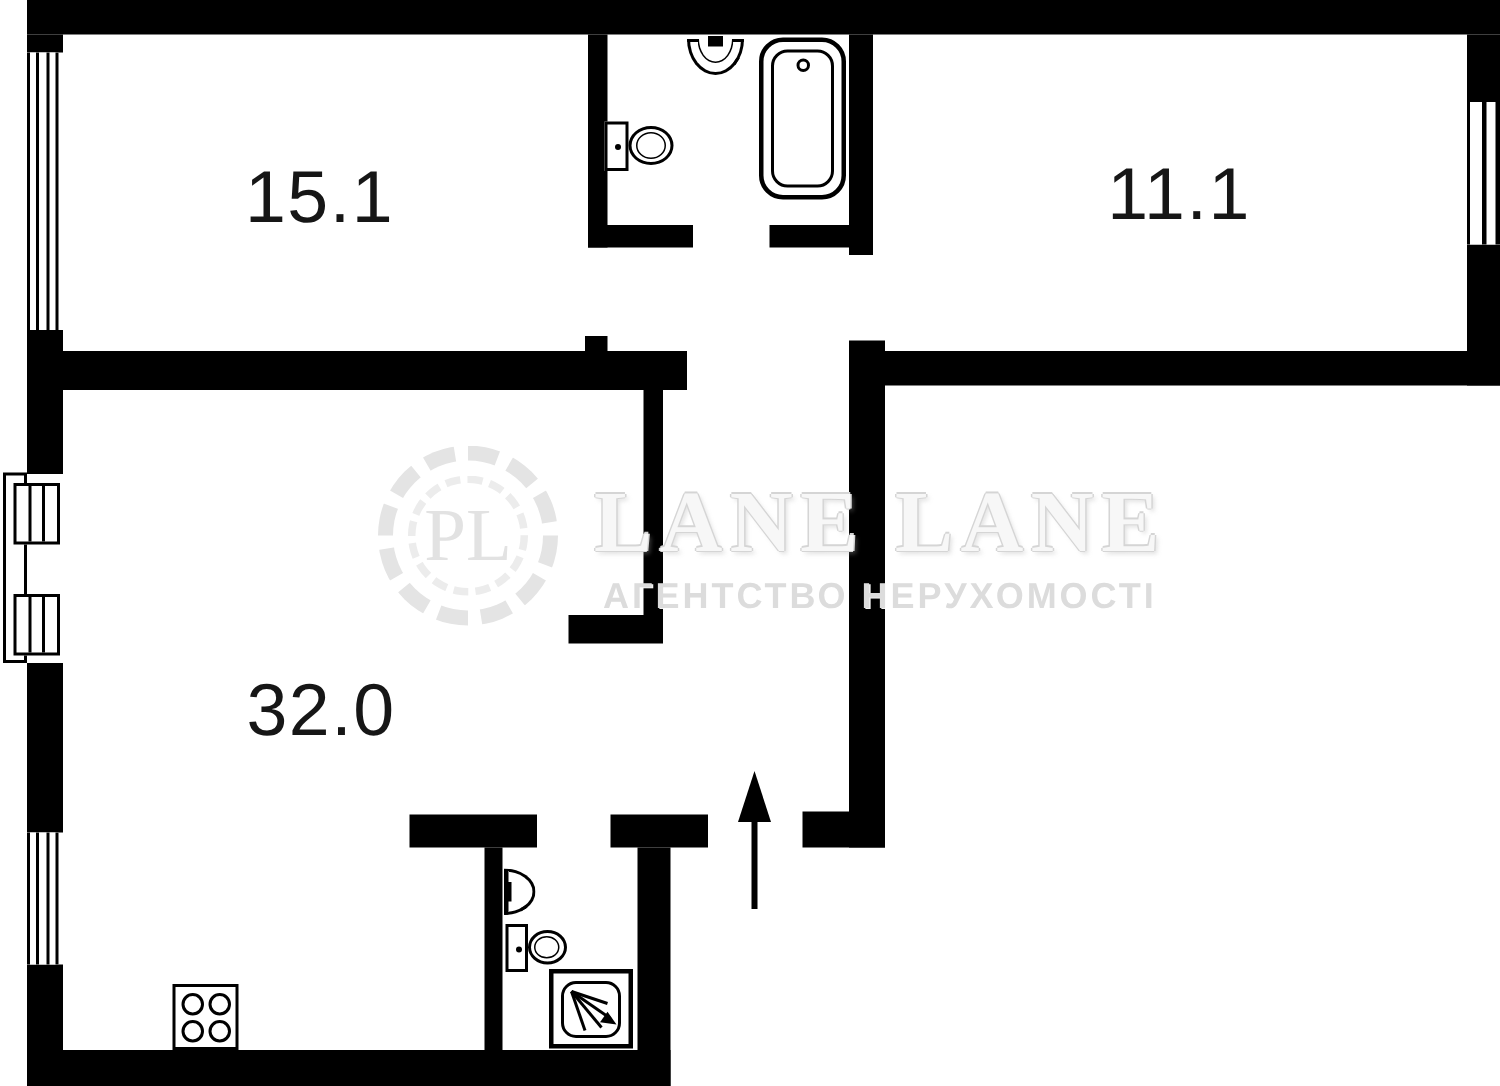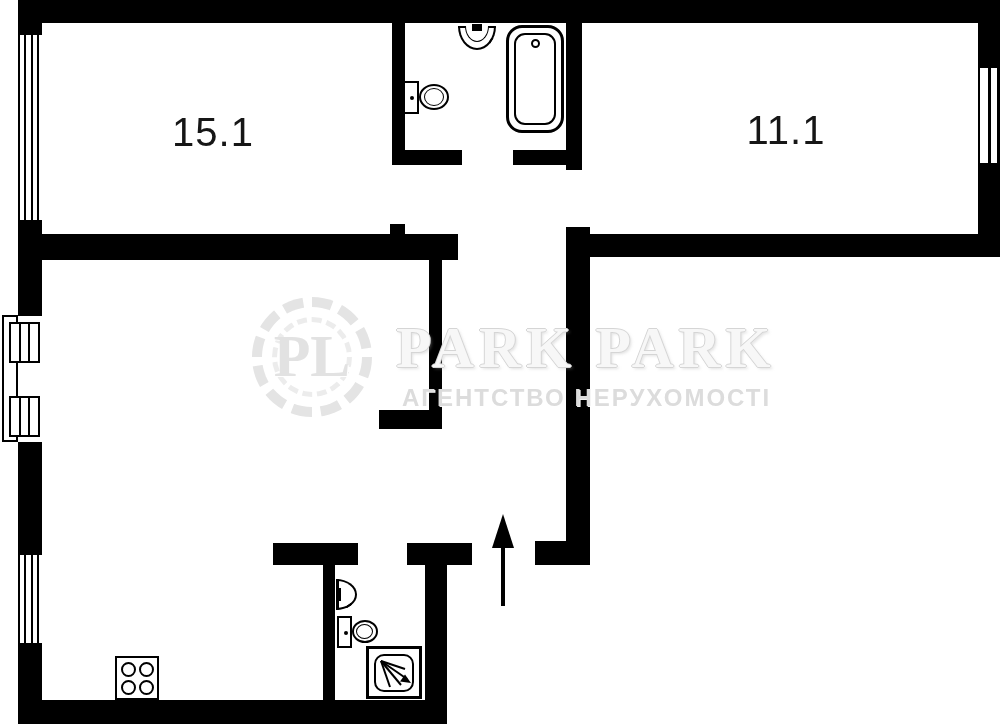--- a/index.html
+++ b/index.html
@@ -3,31 +3,31 @@
 <meta charset="utf-8">
 <style>
   html,body{margin:0;padding:0;background:#fff;}
   #plan{position:relative;width:1000px;height:724px;background:#ffffff;overflow:hidden;
         font-family:"Liberation Sans",sans-serif;}
   .wall{position:absolute;background:#000;z-index:10;}
   .window{position:absolute;background:#fff;box-sizing:border-box;z-index:12;}
   .vwin{border-left:2px solid #000;border-right:2px solid #000;}
   .ln{position:absolute;background:#000;}
   .fix{position:absolute;background:#fff;border:2px solid #000;box-sizing:border-box;z-index:20;}
-  .room-label{position:absolute;transform:translate(-50%,-50%);font-size:40px;color:#161616;
+  .room-label{position:absolute;transform:translate(-50%,-50%);font-size:49px;color:#161616;
               letter-spacing:1px;z-index:25;white-space:nowrap;}
   
   .wm{position:absolute;z-index:30;pointer-events:none;}
   .wreath-outer{left:252px;top:297px;width:120px;height:120px;border:10px dashed #e4e4e4;
                 border-radius:50%;box-sizing:border-box;}
   .wreath-inner{left:272px;top:317px;width:80px;height:80px;border:5px dashed #ececec;
                 border-radius:50%;box-sizing:border-box;}
   .wm-monogram{left:312px;top:356px;transform:translate(-50%,-50%);
-               font-family:"Liberation Serif",serif;font-size:60px;color:#e2e2e2;
-               text-shadow:1px 1px 0 #ffffff;font-weight:bold;}
+               font-family:"Liberation Serif",serif;font-size:50px;color:#e2e2e2;
+               text-shadow:1px 1px 0 #ffffff;}
   .wm-brand{left:396px;top:314px;font-family:"Liberation Serif",serif;font-size:58px;
             font-weight:700;letter-spacing:5px;color:#f7f7f7;white-space:nowrap;
             text-shadow:1px 0 0 #d5d5d5,-1px 0 0 #d5d5d5,0 1px 0 #d5d5d5,0 -1px 0 #d5d5d5,
                         2px 2px 3px rgba(170,170,170,.35);}
   .wm-tagline{left:402px;top:384px;font-size:24px;font-weight:700;letter-spacing:2px;
               color:#dcdcdc;white-space:nowrap;text-shadow:1px 1px 0 rgba(255,255,255,.95);}
   .arrow-line{position:absolute;left:501px;top:546px;width:4px;height:60px;background:#000;z-index:20;}
   .arrow-head{position:absolute;left:492px;top:514px;width:0;height:0;z-index:20;
               border-left:11px solid transparent;border-right:11px solid transparent;
               border-bottom:34px solid #000;}
@@ -128,22 +128,23 @@
     <div class="fix" style="left:22px;top:22px;width:15px;height:15px;border-radius:50%;border-width:2px"></div>
   </div>
 
   <div>
     <div class="arrow-head"></div>
     <div class="arrow-line"></div>
   </div>
 
   <div class="room-label" style="left:213px;top:132px">15.1</div>
   <div class="room-label" style="left:786px;top:130px">11.1</div>
+  <div class="room-label" style="left:214px;top:474px">32.0</div>
 
   <div>
     <div class="wm wreath-outer"></div>
     <div class="wm wreath-inner"></div>
     <div class="wm wm-monogram">PL</div>
-    <div class="wm wm-brand">PARK PARK</div>
+    <div class="wm wm-brand">LANE LANE</div>
     <div class="wm wm-tagline">АГЕНТСТВО НЕРУХОМОСТІ</div>
   </div>
 
 </div>
 
 </body></html>

